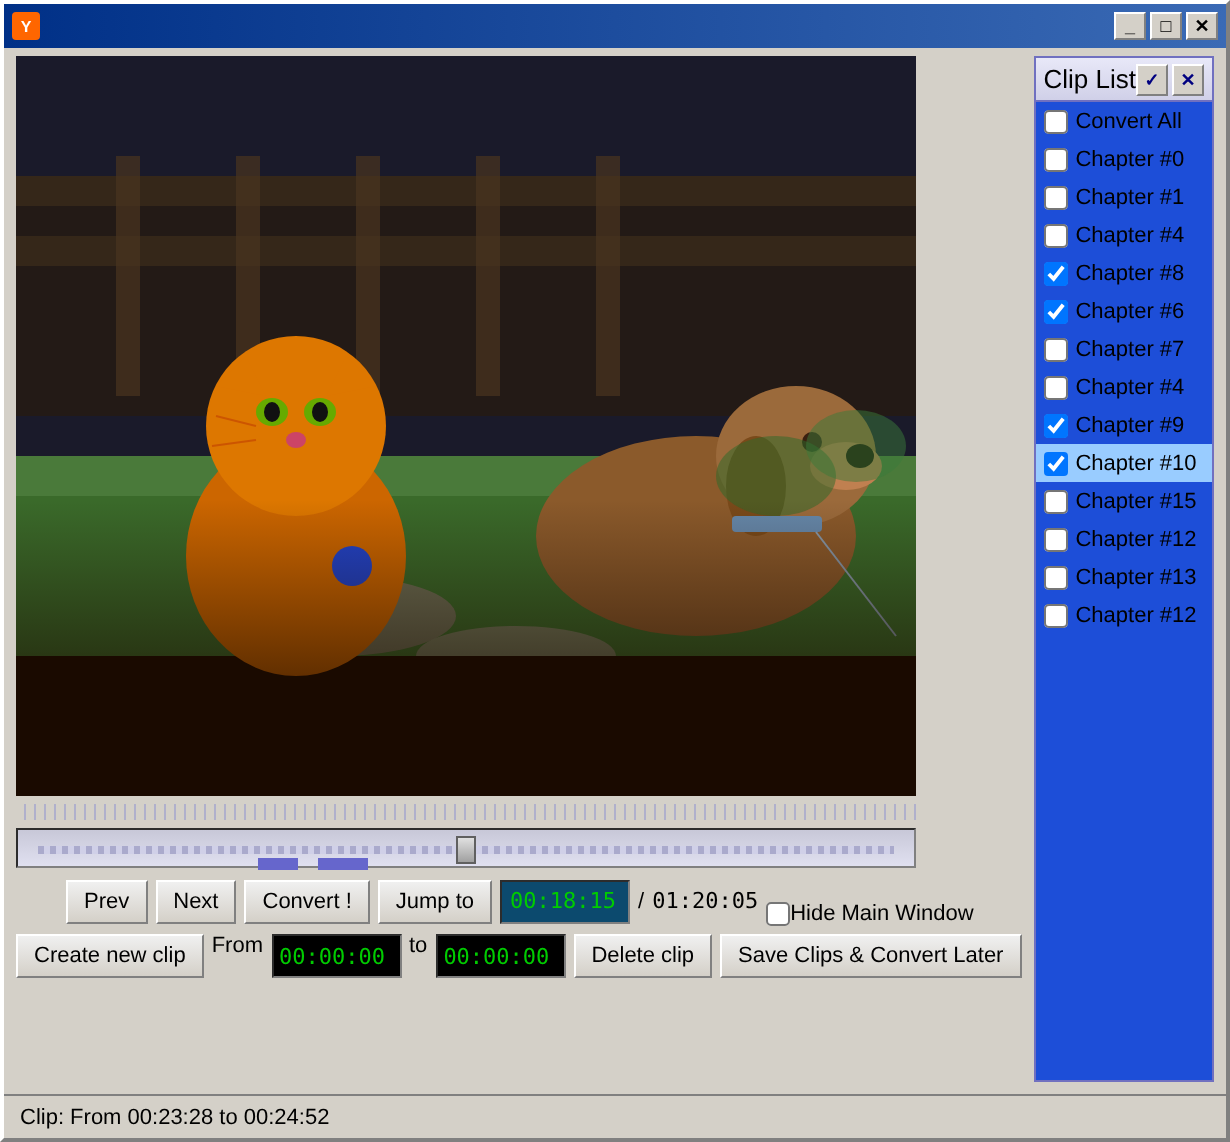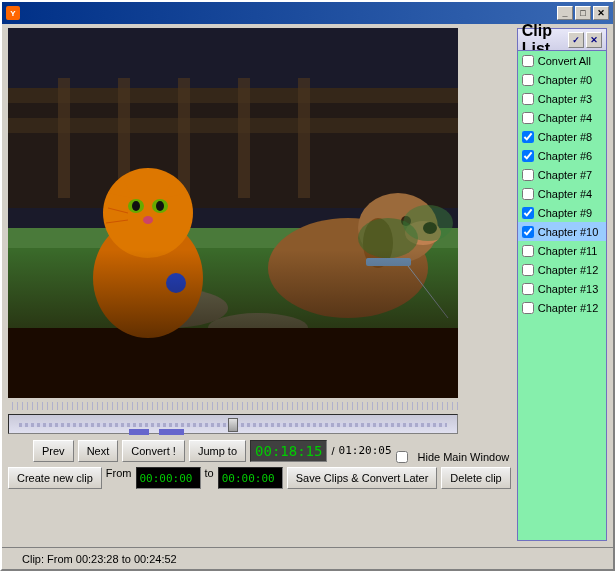--- a/index.html
+++ b/index.html
@@ -112,22 +112,22 @@
       border: 1px solid #7070c0;
       border-bottom: none;
       display: flex;
       align-items: center;
       justify-content: space-between;
       padding: 2px 4px;
       height: 22px;
     }
 
     .clip-list-title {
-      font-weight: bold;
-      font-size: 16px;
+      font-weight: normal;
+      font-size: 13px;
       color: #000;
     }
 
     .clip-list-btns {
       display: flex;
       gap: 2px;
     }
 
     .small-btn {
       width: 16px;
@@ -140,21 +140,21 @@
       align-items: center;
       justify-content: center;
       font-size: 9px;
       cursor: pointer;
       color: #000080;
       font-weight: bold;
     }
 
     .clip-list-container {
       border: 1px solid #7070c0;
-      background: #86efac;
+      background: #1d4ed8;
       flex: 1;
       overflow-y: auto;
       overflow-x: hidden;
     }
 
     .clip-list-container::-webkit-scrollbar {
       width: 14px;
     }
     .clip-list-container::-webkit-scrollbar-track {
       background: #d4d0c8;
@@ -248,23 +248,23 @@
       border-left-color: #ffffff;
       cursor: pointer;
       font-size: 11px;
       white-space: nowrap;
       display: flex;
       align-items: center;
       justify-content: center;
     }
 
     .time-display {
-      font-size: 14px;
+      font-size: 11px;
       color: #000;
-      background: #404040;
+      background: #0c4a6e;
       color: #00cc00;
       padding: 1px 4px;
       font-family: monospace;
       border: 1px inset #808080;
       height: 22px;
       display: flex;
       align-items: center;
       min-width: 65px;
     }
 
@@ -279,21 +279,21 @@
       font-size: 11px;
       color: #000;
       font-family: monospace;
       display: flex;
       align-items: center;
     }
 
     .hide-main-checkbox {
       display: flex;
       align-items: center;
-      gap: 10px;
+      gap: 0;
       font-size: 11px;
       margin-top: 13px;
     }
 
     .hide-main-checkbox input {
       width: 12px;
       height: 12px;
     }
 
     .text-input {
@@ -310,21 +310,21 @@
     .status-bar {
       position: absolute;
       bottom: 0;
       left: 0;
       right: 0;
       height: 22px;
       background: #d4d0c8;
       border-top: 1px solid #808080;
       display: flex;
       align-items: center;
-      padding: 0 20px;
+      padding: 0 8px;
       font-size: 11px;
     }
 
     .status-text {
       font-size: 11px;
     }
 
     .all-content {
       padding: 4px 6px 28px 6px;
       display: flex;
@@ -448,22 +448,22 @@
           <label>Hide Main Window</label>
         </div>
       </div>
 
       <div class="controls-row2">
         <button class="ctrl-btn">Create new clip</button>
         <span style="font-size:11px;">From</span>
         <input type="text" class="text-input" style="font-family: monospace; font-size: 11px; background: rgb(0, 0, 0); color: rgb(0, 204, 0); border: 1px inset rgb(128, 128, 128); height: 22px; width: 65px; padding: 1px 3px;" value="00:00:00">
         <span style="font-size:11px;">to</span>
         <input type="text" class="text-input" style="font-family: monospace; font-size: 11px; background: rgb(0, 0, 0); color: rgb(0, 204, 0); border: 1px inset rgb(128, 128, 128); height: 22px; width: 65px; padding: 1px 3px;" value="00:00:00">
+        <button class="ctrl-btn">Delete clip</button>
         <button class="ctrl-btn">Save Clips &amp; Convert Later</button>
-        <button class="ctrl-btn">Delete clip</button>
       </div>
     </div>
 
     <div class="right-panel">
       <div class="clip-list-header">
         <span class="clip-list-title">Clip List</span>
         <div class="clip-list-btns">
           <div class="small-btn">✓</div>
           <div class="small-btn">✕</div>
         </div>
@@ -472,21 +472,21 @@
       <div class="clip-item">
             <input type="checkbox" style="">
             <label>Convert All</label>
           </div>
           <div class="clip-item">
             <input type="checkbox" style="">
             <label>Chapter #0</label>
           </div>
           <div class="clip-item">
             <input type="checkbox" style="">
-            <label>Chapter #3</label>
+            <label>Chapter #1</label>
           </div>
           <div class="clip-item">
             <input type="checkbox" style="">
             <label>Chapter #4</label>
           </div>
           <div class="clip-item">
             <input type="checkbox" checked="" style="">
             <label>Chapter #8</label>
           </div>
           <div class="clip-item">
@@ -504,21 +504,21 @@
           <div class="clip-item">
             <input type="checkbox" checked="" style="">
             <label>Chapter #9</label>
           </div>
           <div class="clip-item selected">
             <input type="checkbox" checked="" style="">
             <label>Chapter #10</label>
           </div>
           <div class="clip-item">
             <input type="checkbox" style="">
-            <label>Chapter #11</label>
+            <label>Chapter #15</label>
           </div>
           <div class="clip-item">
             <input type="checkbox" style="">
             <label>Chapter #12</label>
           </div>
           <div class="clip-item">
             <input type="checkbox" style="">
             <label>Chapter #13</label>
           </div>
           <div class="clip-item">

